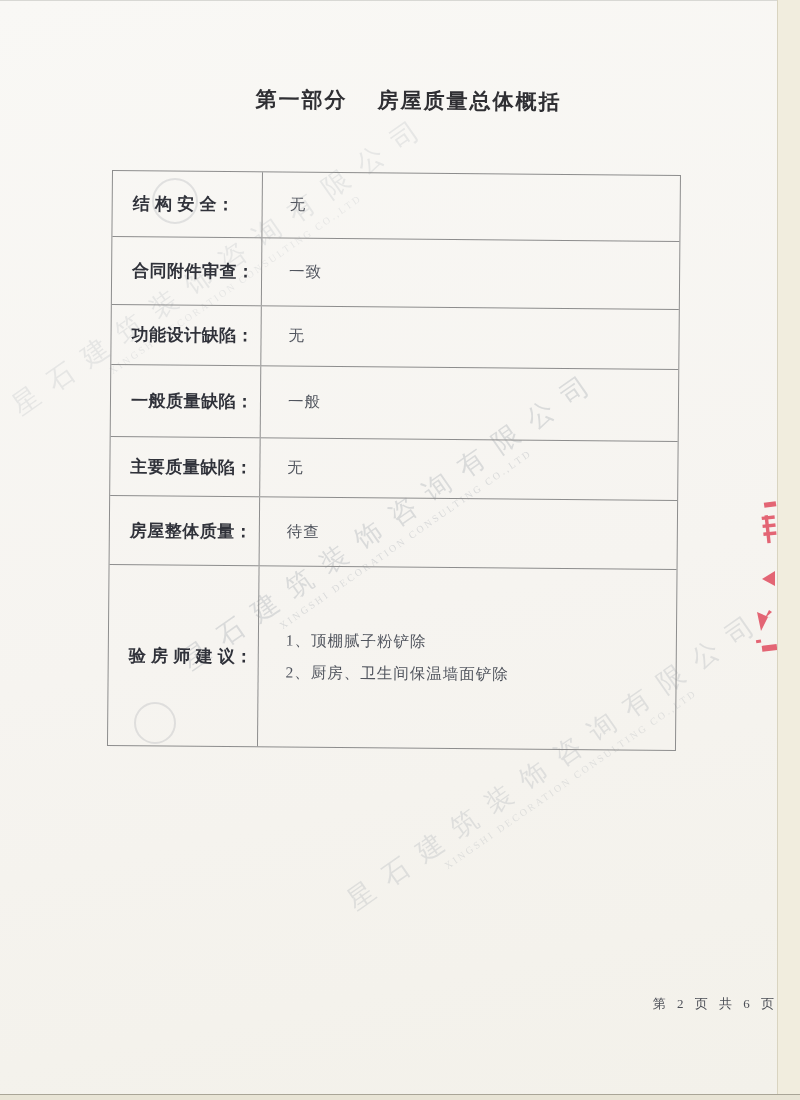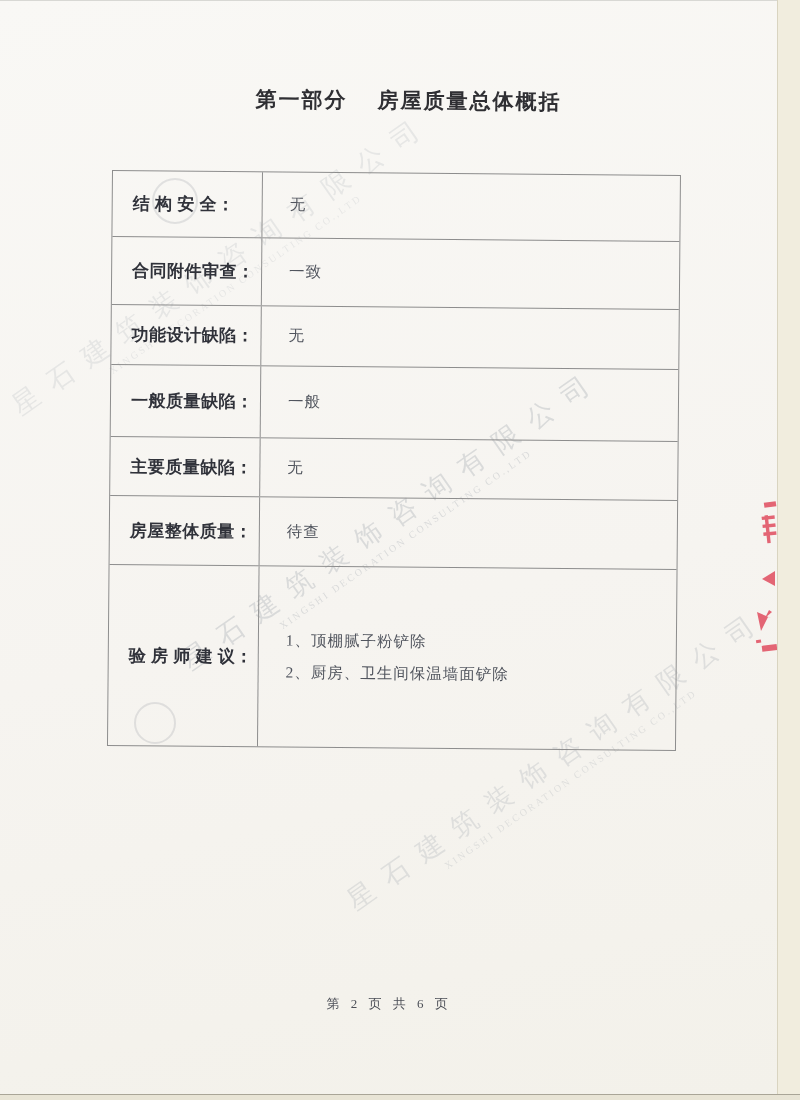--- a/index.html
+++ b/index.html
@@ -51,21 +51,21 @@
   .t-value {
     flex:1; display:flex; align-items:center; padding-left:27px;
     font-size:15.5px; color:#51555e; letter-spacing:1px;
   }
   .t-value-multi { flex-direction:column; align-items:flex-start; justify-content:center; }
   .t-value-multi .sug-line { line-height:32px; }
 
   
   #footer-row {
     position:absolute; top:995px; left:0; width:778px;
-    text-align:center; font-size:13px; color:#4c4f57; letter-spacing:4px;
+    text-align:right; font-size:13px; color:#4c4f57; letter-spacing:4px;
   }
 
   
   .wm {
     position:absolute; width:580px;
     display:flex; flex-direction:column; align-items:center;
     transform:rotate(-35deg); pointer-events:none;
   }
   .wm .cn { font-size:27px; letter-spacing:15px; color:#99a0a8; white-space:nowrap; }
   .wm .en { font-size:10px; letter-spacing:2.5px; color:#99a0a8; margin-top:1px; white-space:nowrap; }

